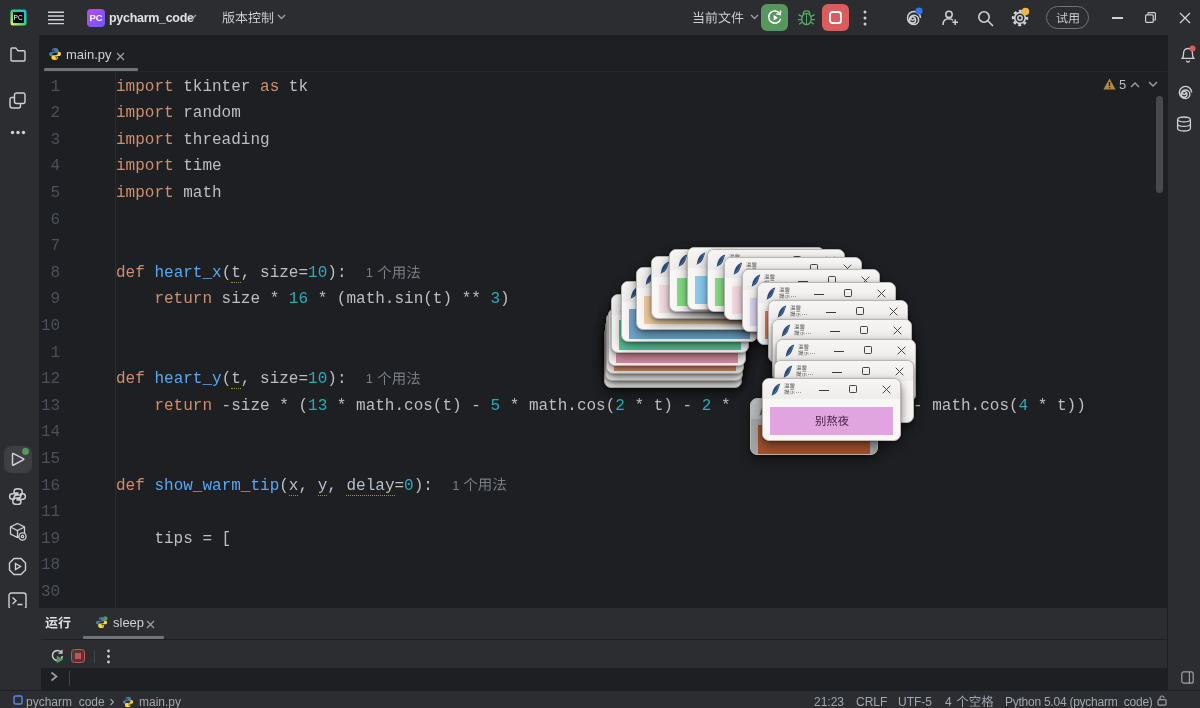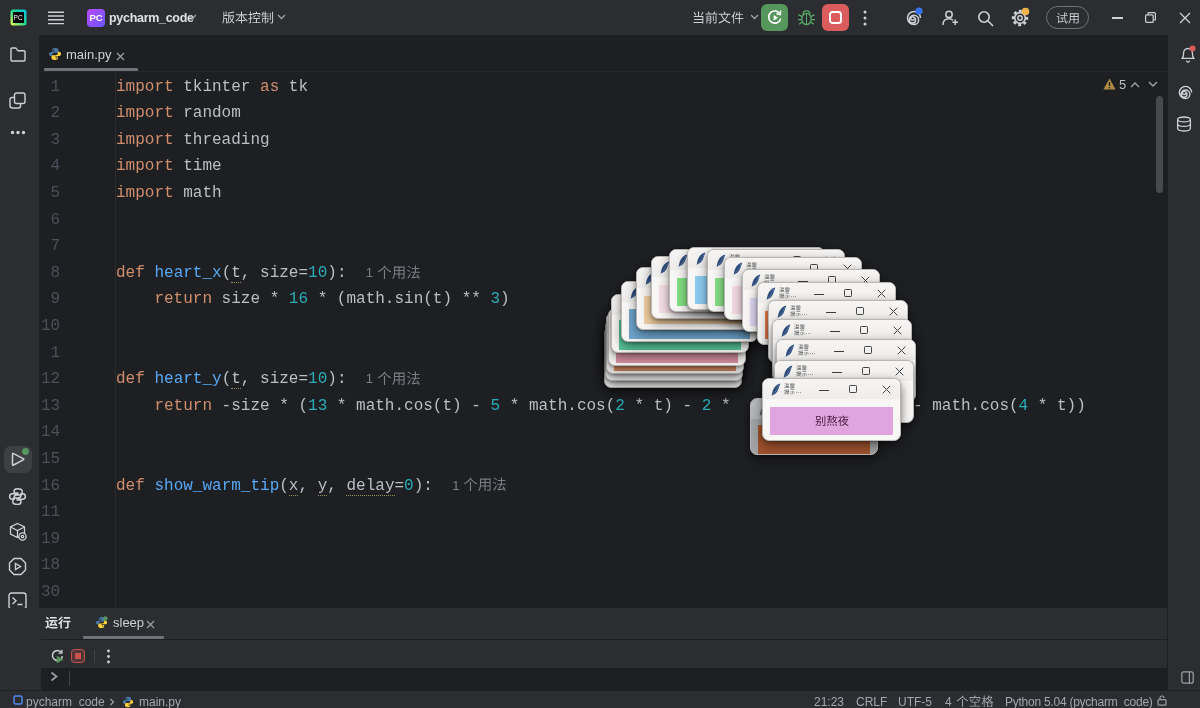--- a/index.html
+++ b/index.html
@@ -301,21 +301,21 @@
             </svg></span></div><div class="cl">    <span style="color:#cf8e6d">return</span> -size * (<span style="color:#2aacb8">13</span> * math.cos(t) - <span style="color:#2aacb8">5</span> * math.cos(<span style="color:#2aacb8">2</span> * t) - <span style="color:#2aacb8">2</span> *   math.cos(<span style="color:#2aacb8">3</span> * t) - math.cos(<span style="color:#2aacb8">4</span> * t))</div><div class="cl">&nbsp;</div><div class="cl">&nbsp;</div><div class="cl"><span style="color:#cf8e6d">def</span> <span style="color:#56a8f5">show_warm_tip</span>(<span class="pu">x</span>, <span class="pu">y</span>, <span class="pu">delay</span>=<span style="color:#2aacb8">0</span>):  <span class="inlay">1 <svg style="display:inline-block;vertical-align:-2.3px;" width="44" height="14.5" viewBox="0 0 300 100" fill="#7a7e85">
               <g transform="translate(0,0)">
                 <path d="M46.0 33.4V95.9H53.8V33.4ZM50.6 3.8C40.6 20.5 22.4 35.1 3.5 43.4C5.6 45.1 7.8 48.0 9.1 50.3C24.5 42.8 39.3 31.1 50.1 17.3C63.4 33.0 76.6 42.5 91.4 50.4C92.6 48.0 94.9 45.1 96.9 43.5C81.5 36.0 67.3 26.6 54.5 11.3L57.3 7.0Z"></path>
               </g>
               <g transform="translate(100,0)">
                 <path d="M15.3 11.0V47.3C15.3 61.4 14.3 79.1 3.2 91.6C4.9 92.5 7.9 95.0 9.0 96.5C16.7 88.0 20.1 76.5 21.6 65.3H46.7V95.1H54.3V65.3H81.3V85.8C81.3 87.6 80.6 88.2 78.6 88.3C76.7 88.4 69.9 88.5 62.9 88.2C63.9 90.2 65.1 93.5 65.5 95.4C74.9 95.5 80.7 95.4 84.1 94.2C87.5 93.0 88.7 90.7 88.7 85.8V11.0ZM22.7 18.2H46.7V34.3H22.7ZM81.3 18.2V34.3H54.3V18.2ZM22.7 41.4H46.7V58.2H22.3C22.6 54.4 22.7 50.6 22.7 47.3ZM81.3 41.4V58.2H54.3V41.4Z"></path>
               </g>
               <g transform="translate(200,0)">
                 <path d="M9.5 10.5C16.2 13.5 24.4 18.2 28.5 21.7L32.8 15.5C28.6 12.2 20.2 7.6 13.7 5.0ZM4.2 37.6C10.7 40.5 18.7 45.1 22.7 48.5L26.9 42.3C22.8 39.0 14.6 34.6 8.3 32.0ZM7.6 89.6 13.9 94.7C19.8 85.4 26.8 72.9 32.1 62.3L26.6 57.4C20.8 68.7 12.9 81.9 7.6 89.6ZM38.6 92.5C41.3 91.3 45.5 90.6 82.9 85.9C84.9 89.6 86.5 93.1 87.5 95.9L94.1 92.5C91.1 84.7 83.5 72.8 76.4 64.0L70.4 66.9C73.4 70.8 76.5 75.3 79.3 79.8L47.6 83.3C53.8 74.9 60.1 64.2 65.3 53.5H93.7V46.4H67.3V28.2H89.6V21.2H67.3V4.0H59.8V21.2H38.3V28.2H59.8V46.4H33.9V53.5H56.3C51.3 64.8 44.6 75.5 42.4 78.5C39.9 82.2 38.0 84.5 36.0 85.0C36.9 87.1 38.2 90.9 38.6 92.5Z"></path>
               </g>
-            </svg></span></div><div class="cl">&nbsp;</div></div>
+            </svg></span></div><div class="cl">&nbsp;</div><div class="cl">    tips = [</div></div>
 </div>
 
 <svg class="abs" style="left:1103px;top:78px" width="13" height="12" viewBox="0 0 13 12">
       <path d="M6.5 0.5 L12.6 11.5 H0.4 Z" fill="#b08a43"></path>
       <path d="M6.5 4 V8" stroke="#1e1f22" stroke-width="1.3"></path>
       <circle cx="6.5" cy="9.8" r="0.8" fill="#1e1f22"></circle>
     </svg>
 <div class="abs" style="left:1119px;top:77px;font-size:13px;color:#bcbec4">5</div>
 <svg class="abs" style="left:1130px;top:81px" width="10" height="7" viewBox="0 0 10 7" fill="none" stroke="#9da0a8" stroke-width="1.4">
       <path d="M1 6 L5 2 L9 6"></path>

